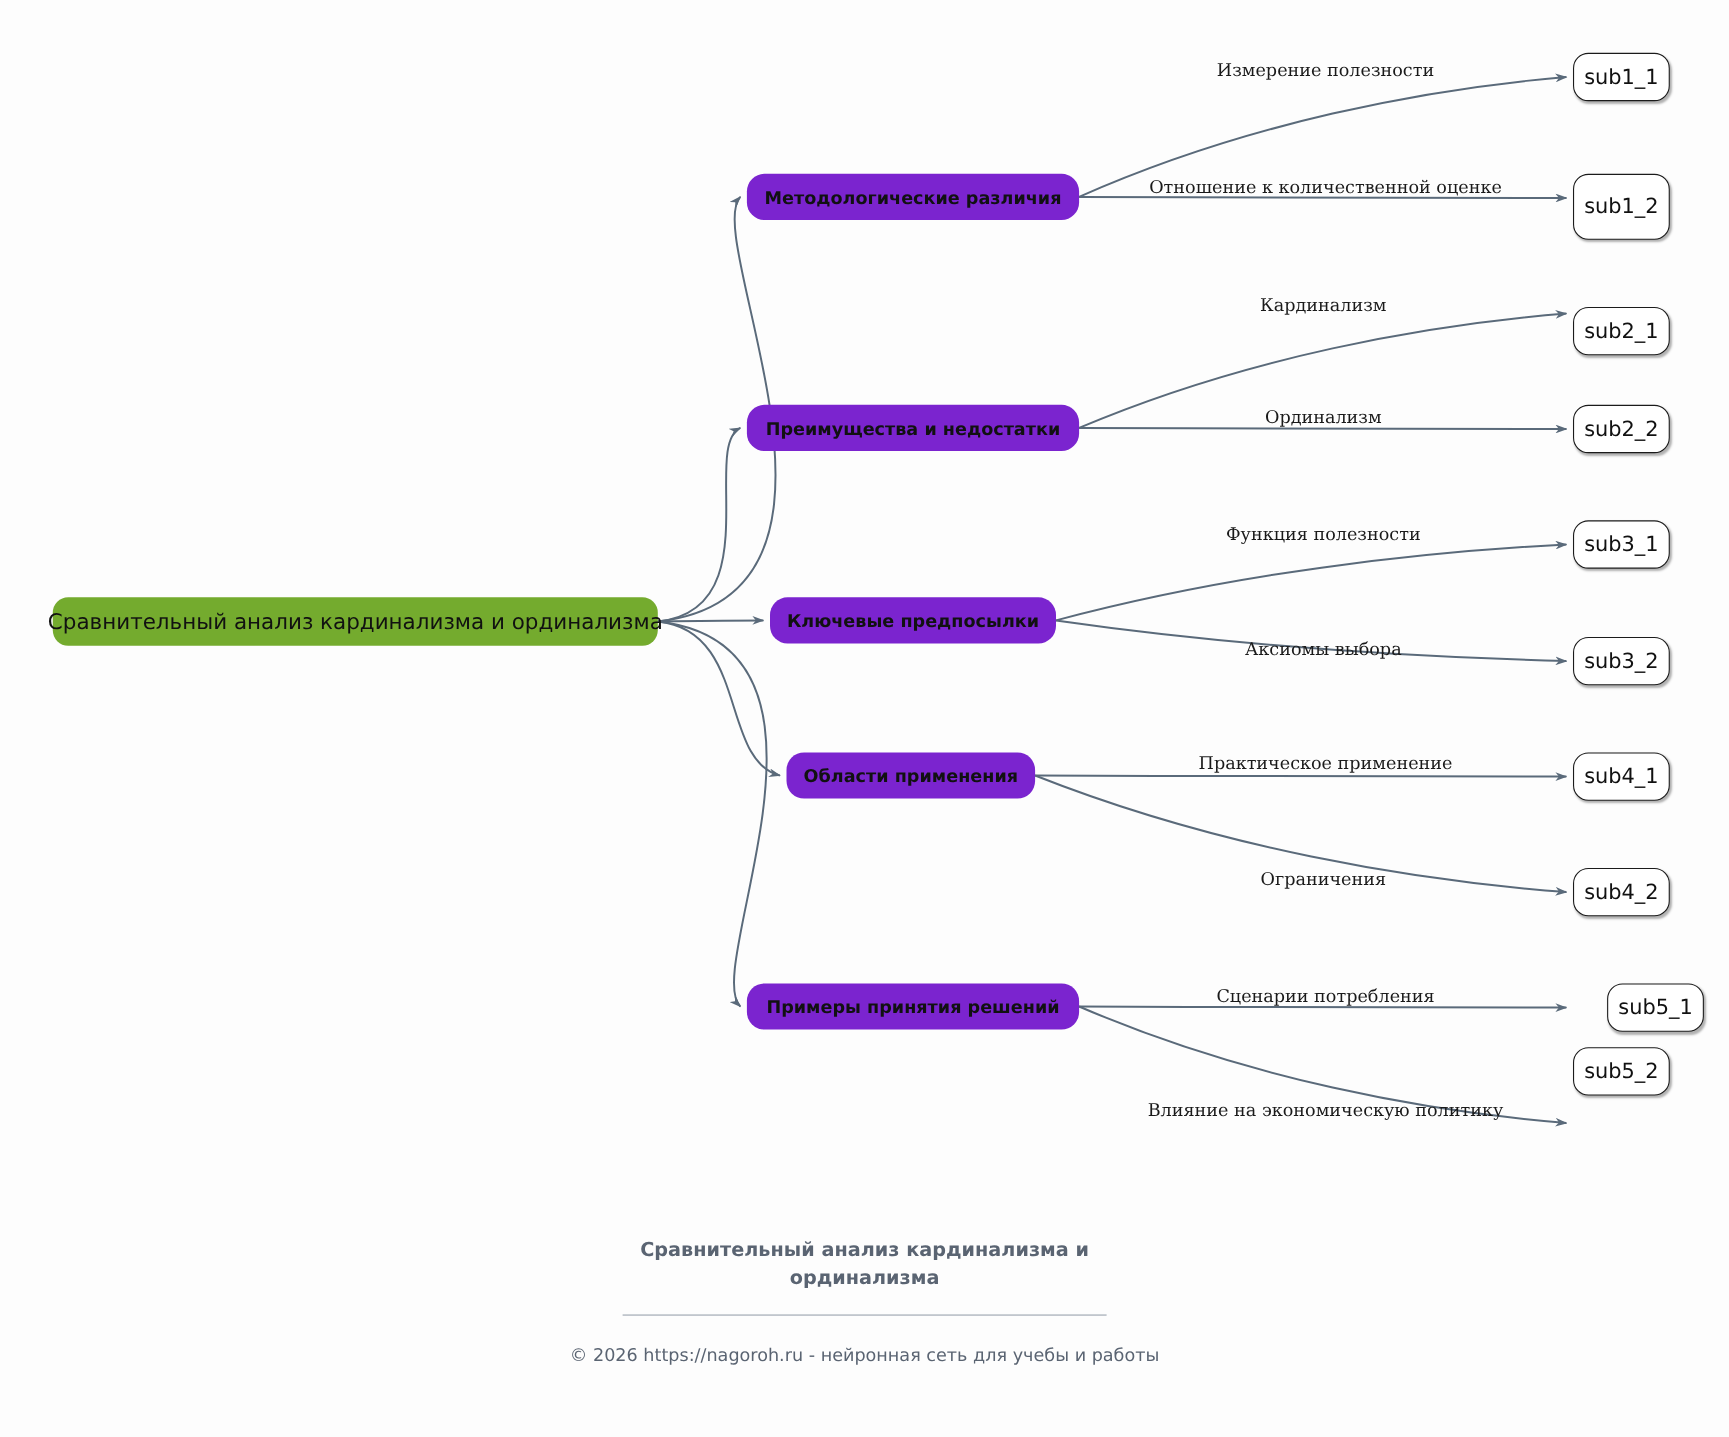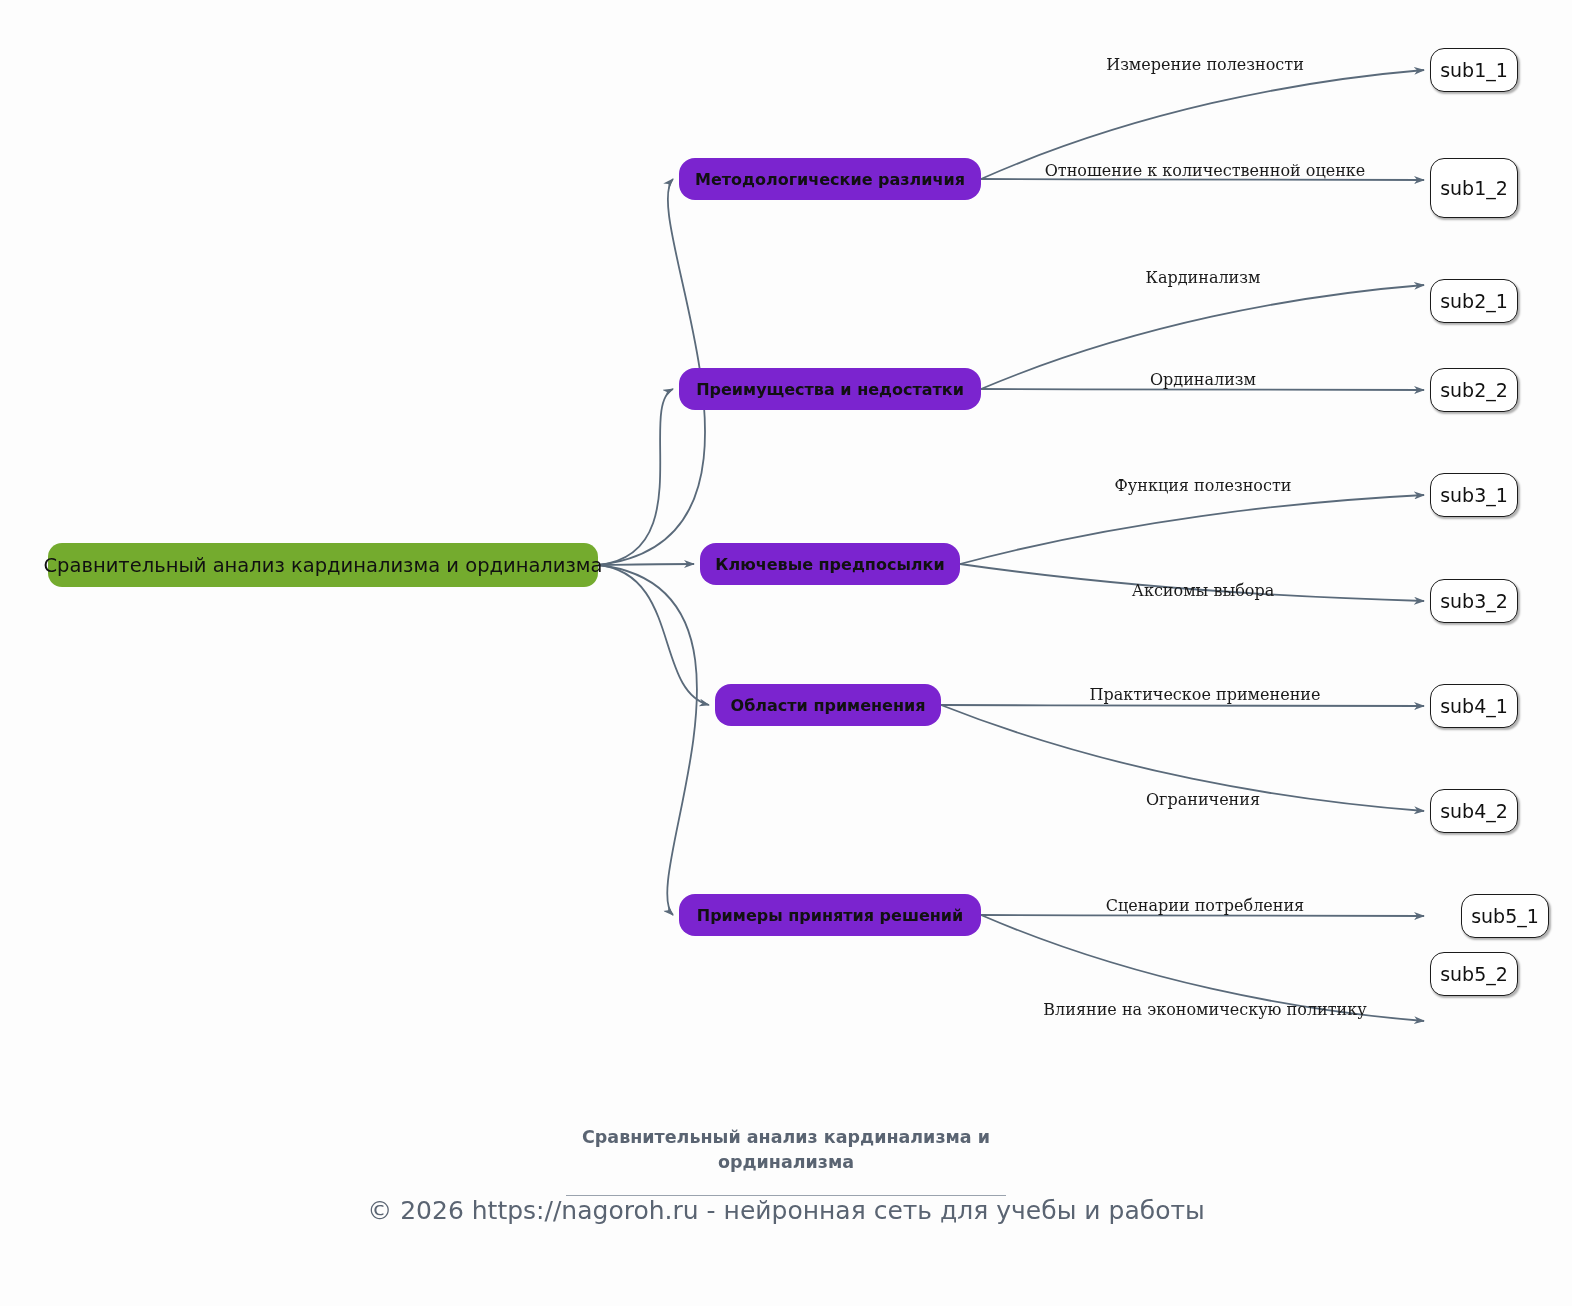--- a/index.html
+++ b/index.html
@@ -77,22 +77,23 @@
     margin: 0 auto;
   }
   .footer-rule {
     width: 440px;
     height: 0;
     border-top: 1.4px solid #9aa3ae;
     margin: 20px auto 0 auto;
   }
   .footer-copy {
     font-family: "DejaVu Sans", sans-serif;
-    font-size: 25px;
+    font-size: 16px;
     color: #5a6472;
+    margin-top: 26px;
   }
 </style>
 </head>
 <body>
 
 <div id="canvas">
 
   <svg id="edges" viewBox="0 0 1572 1306">
     <defs>
       <marker id="arrow" markerWidth="11" markerHeight="8" refX="10" refY="4" orient="auto" markerUnits="userSpaceOnUse">

